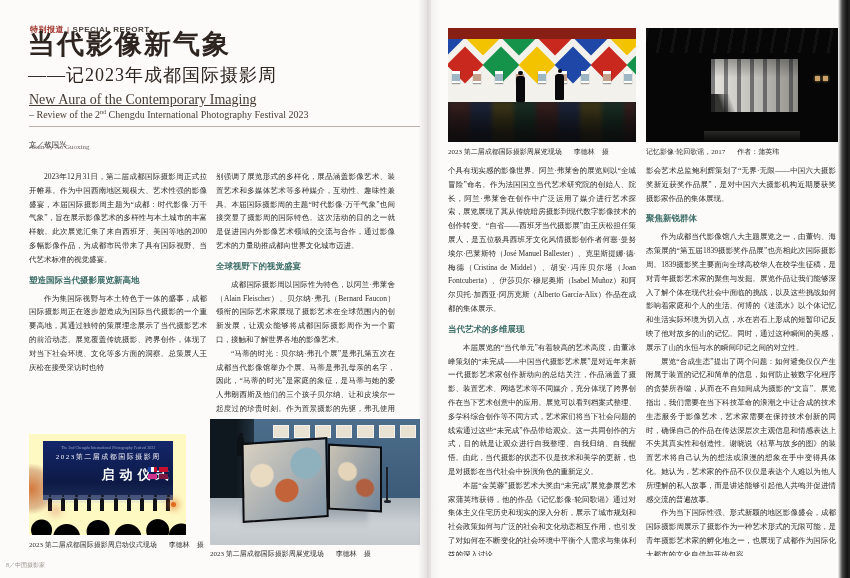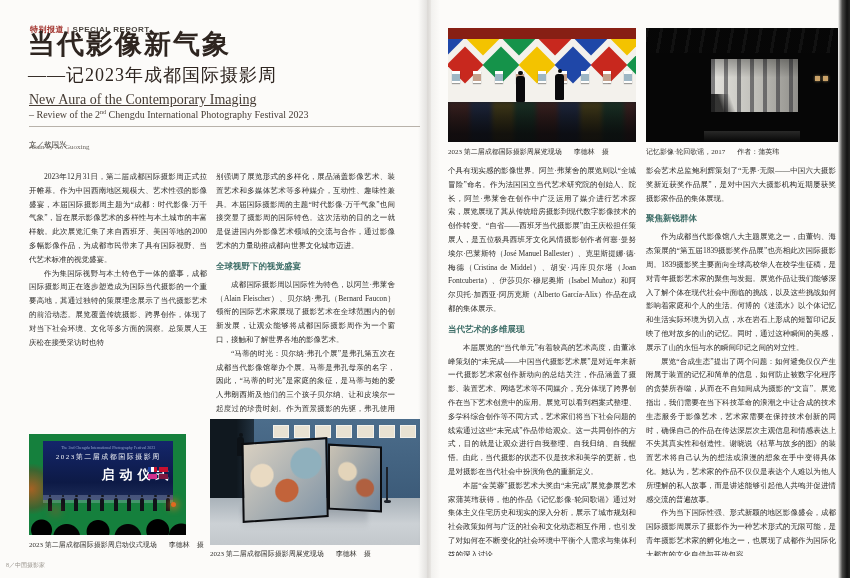--- a/index.html
+++ b/index.html
@@ -58,21 +58,21 @@
   #cap2 { left:210px; top:549px; width:206px; }
   #capA { left:448px; top:147px; width:188px; }
   #capB { left:646px; top:147px; width:192px;text-align:center; }
 
   .footer-left { position:absolute; left:6px; top:561px; font-size:6px; color:#9a958e; }
 
   
   .photo { position:absolute; overflow:hidden; }
 
   
-  #photo1 { left:29px; top:434px; width:157px; height:101px; background:#15803d; }
+  #photo1 { left:29px; top:434px; width:157px; height:101px; background:#fef9c3; }
   #photo1 .glow { position:absolute; left:-8px; top:30px; width:34px; height:50px;
                   background:radial-gradient(circle at 30% 50%, rgba(200,90,30,.8), rgba(150,40,20,.3) 55%, transparent 75%); }
   #photo1 .screen { position:absolute; left:9%; top:7%; width:83%; height:58%;
                     background:linear-gradient(180deg,#14266b 0%, #0d1a46 70%, #1d2c58 100%);
                     text-align:center; }
   #photo1 .scr-en { margin-top:4px; font-size:4px; color:#93a5cf; white-space:nowrap; overflow:hidden; }
   #photo1 .scr-cn { margin-top:2px; font-size:7px; color:#f3f4f8; letter-spacing:1.5px; white-space:nowrap; }
   #photo1 .scr-title { margin-top:4px; font-size:13px; font-weight:700; color:#ffffff; letter-spacing:5px;text-align:right; }
   #photo1 .flags { position:absolute; right:5px; top:26px; display:flex; gap:2px; }
   #photo1 .flags i { display:block; width:9px; height:5px; }
@@ -181,20 +181,21 @@
     <div class="subtitle-cn">——记2023年成都国际摄影周</div>
     <div class="title-en">New Aura of the Contemporary Imaging</div>
     <div class="subtitle-en"><span>– Review of the 2</span><sup>nd</sup><span> Chengdu International Photography Festival 2023</span></div>
     <div class="head-rule"></div>
     <div class="byline-cn">文／敖国兴</div>
     <div class="byline-en">Alain by Ao Guoxing</div>
   </div>
 
   <div class="col" id="col1">
     <p>2023年12月31日，第二届成都国际摄影周正式拉开帷幕。作为中国西南地区规模大、艺术性强的影像盛宴，本届国际摄影周主题为“成都：时代影像·万千气象”，旨在展示影像艺术的多样性与本土城市的丰富样貌。此次展览汇集了来自西班牙、美国等地的2000多幅影像作品，为成都市民带来了具有国际视野、当代艺术标准的视觉盛宴。</p>
+    <h3>塑造国际当代摄影展览新高地</h3>
     <p>作为集国际视野与本土特色于一体的盛事，成都国际摄影周正在逐步塑造成为国际当代摄影的一个重要高地，其通过独特的策展理念展示了当代摄影艺术的前沿动态。展览覆盖传统摄影、跨界创作，体现了对当下社会环境、文化等多方面的洞察。总策展人王庆松在接受采访时也特</p>
   </div>
 
   <div class="col" id="col2">
     <p class="cont">别强调了展览形式的多样化，展品涵盖影像艺术、装置艺术和多媒体艺术等多种媒介，互动性、趣味性兼具。本届国际摄影周的主题“时代影像·万千气象”也间接突显了摄影周的国际特色。这次活动的目的之一就是促进国内外影像艺术领域的交流与合作，通过影像艺术的力量助推成都向世界文化城市迈进。</p>
     <h3>全球视野下的视觉盛宴</h3>
     <p>成都国际摄影周以国际性为特色，以阿兰·弗莱舍（Alain Fleischer）、贝尔纳·弗孔（Bernard Faucon）领衔的国际艺术家展现了摄影艺术在全球范围内的创新发展，让观众能够将成都国际摄影周作为一个窗口，接触和了解世界各地的影像艺术。</p>
     <p>“马蒂的时光：贝尔纳·弗孔个展”是弗孔第五次在成都当代影像馆举办个展。马蒂是弗孔母亲的名字，因此，“马蒂的时光”是家庭的象征，是马蒂与她的爱人弗朗西斯及他们的三个孩子贝尔纳、让和皮埃尔一起度过的珍贵时刻。作为置景摄影的先驱，弗孔使用精美的人偶将我们带到他的故乡情境，通过人偶与风景巧妙的结合编造了一</p>
   </div>
 

